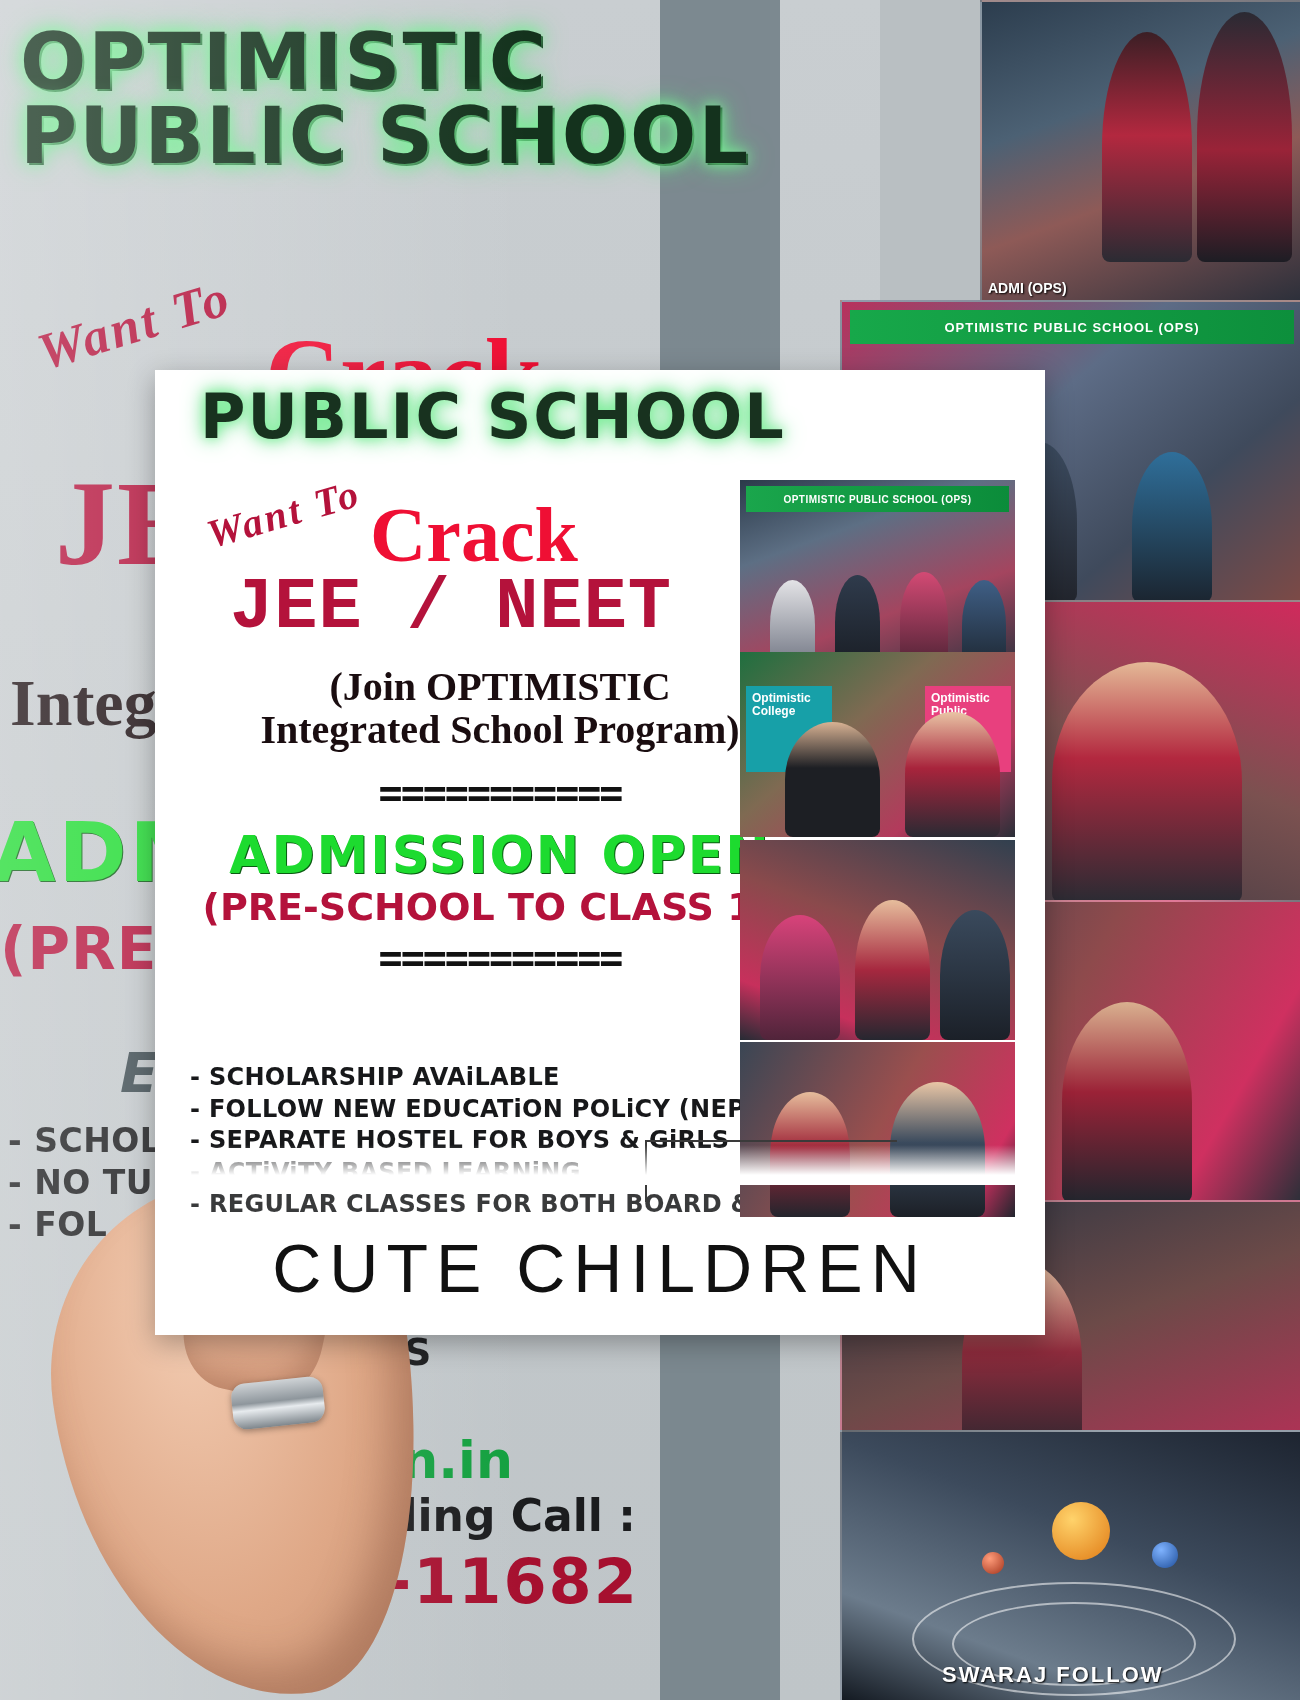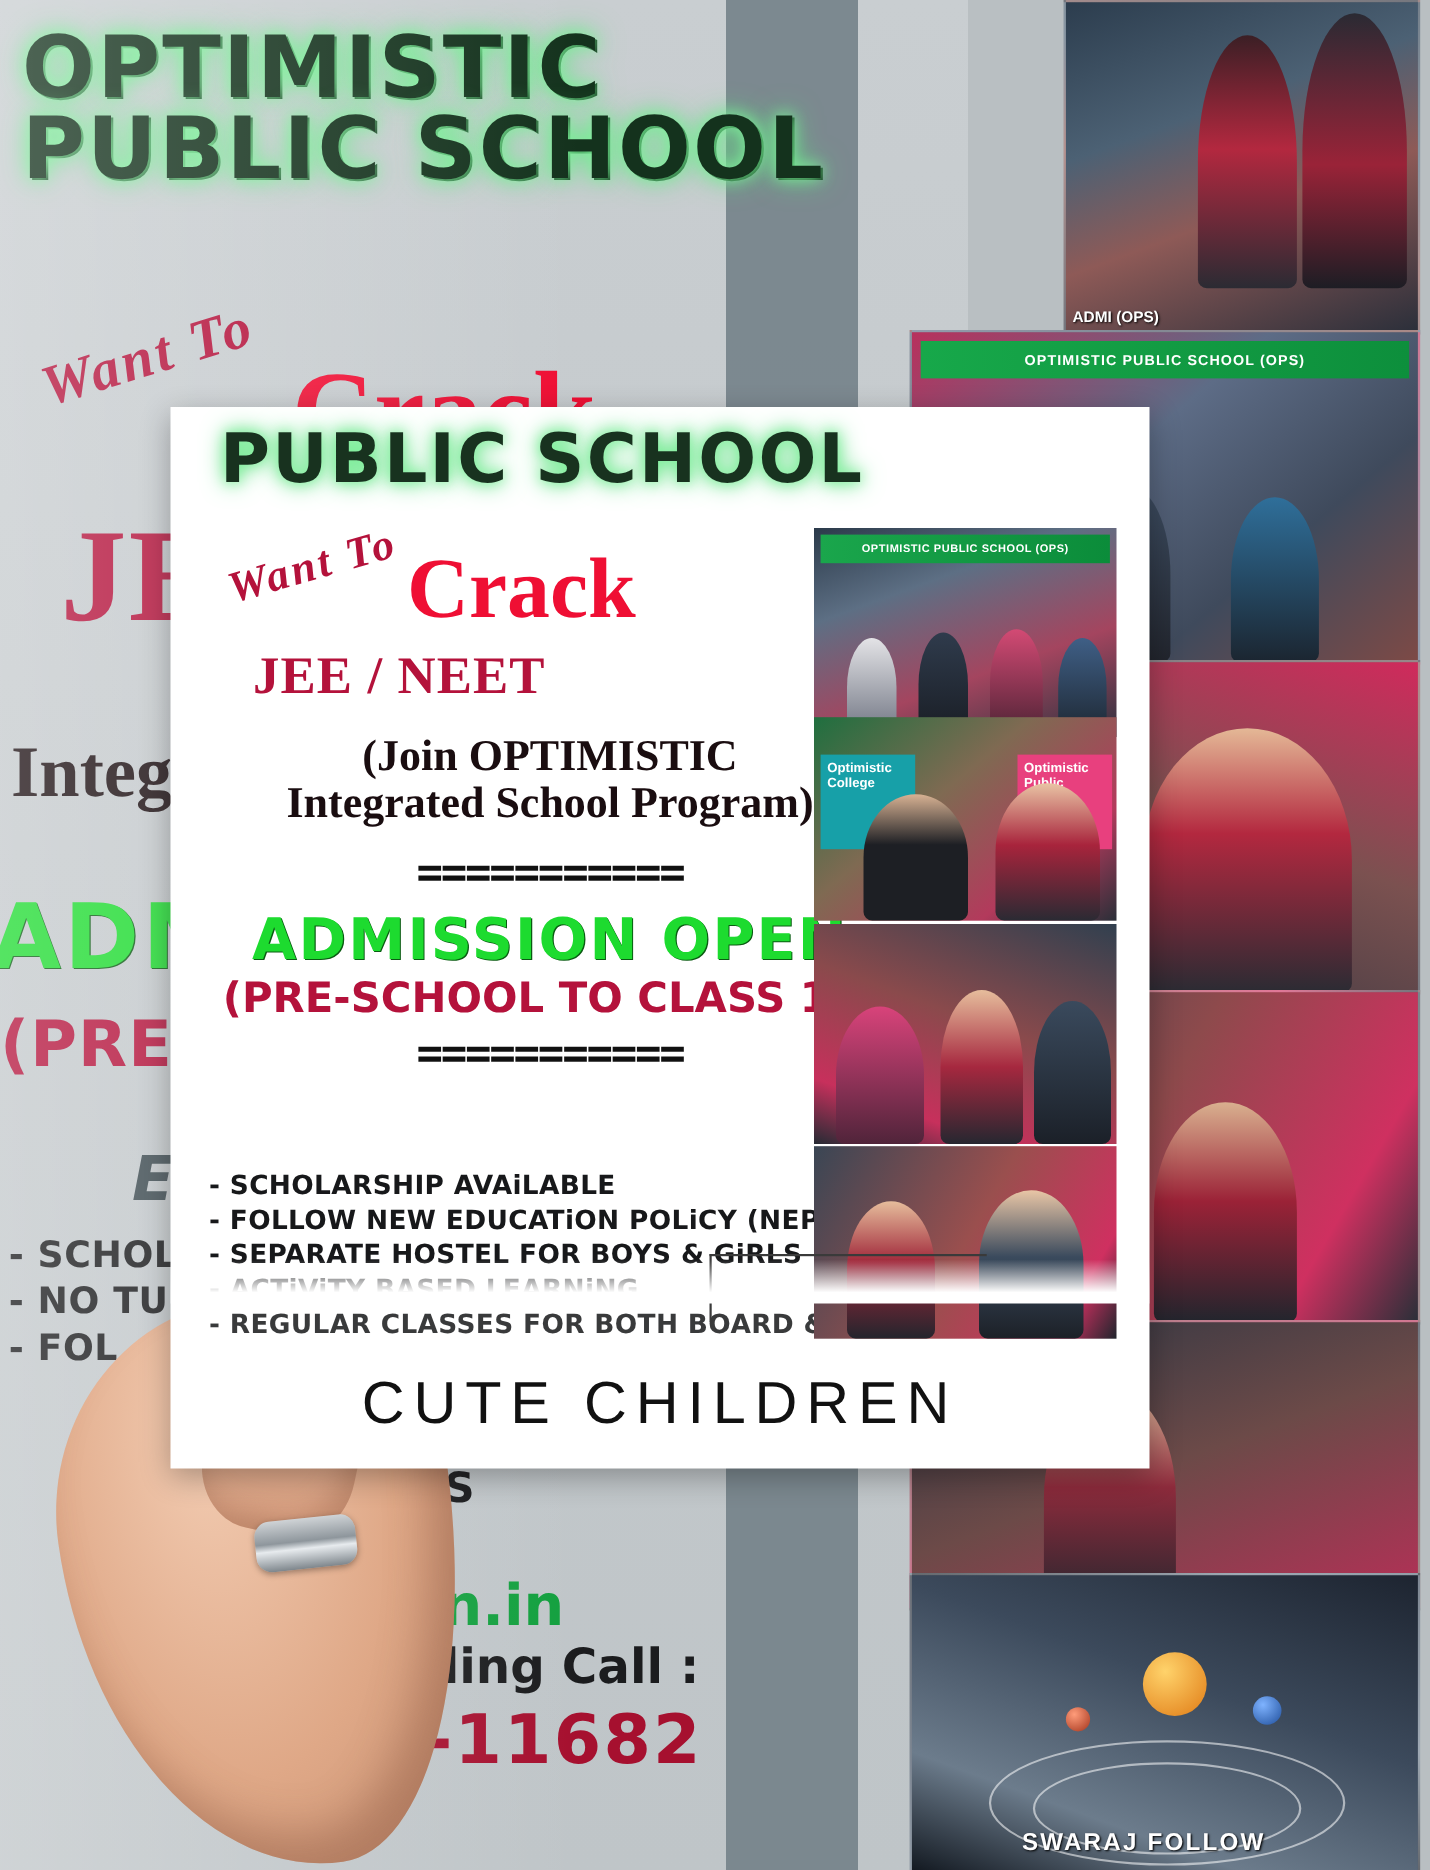--- a/index.html
+++ b/index.html
@@ -100,21 +100,21 @@
     font-family:"DejaVu Sans", sans-serif;
     font-weight:bold;font-size:44px;color:#1b1c1e;
   }
   .bg-phone{
     position:absolute;left:250px;top:1545px;
     font-family:"DejaVu Sans", sans-serif;
     font-weight:bold;font-size:62px;color:#a6102f;letter-spacing:2px;
   }
 
   
-  .bg-photos{position:absolute;right:13px;top:0;width:460px;height:1340px;}
+  .bg-photos{position:absolute;right:0;top:0;width:460px;height:1340px;}
   .ph{position:absolute;overflow:hidden;border:2px solid rgba(255,255,255,.35);}
   .cap{
     position:absolute;left:6px;bottom:6px;color:#fff;font-size:14px;font-weight:bold;
     text-shadow:1px 1px 2px #000;
   }
 
   
   .p1{left:140px;top:0;width:320px;height:300px;
      background:linear-gradient(160deg,#2c3d4e 0%,#4c6174 35%,#8e5a57 60%,#2b2f3a 100%);}
   .p2{left:0px;top:300px;width:460px;height:300px;
@@ -191,23 +191,23 @@
     font-family:"Liberation Serif", serif;
     font-style:italic;font-weight:bold;font-size:40px;color:#b4123b;
     transform:rotate(-16deg);letter-spacing:3px;
   }
   .c-crack{
     position:absolute;left:215px;top:120px;
     font-family:"Liberation Serif", serif;
     font-weight:bold;font-size:78px;color:#ef0f34;
   }
   .c-jee{
-    position:absolute;left:75px;top:217px;
-    font-family:Liberation Serif, serif;
-    font-weight:bold;font-size:48px;color:#b4123b;letter-spacing:1px;
+    position:absolute;left:75px;top:197px;
+    font-family:Liberation Mono, monospace;
+    font-weight:bold;font-size:72px;color:#b4123b;letter-spacing:1px;
   }
   .c-join{
     position:absolute;left:35px;top:295px;width:620px;text-align:center;
     font-family:"Liberation Serif", serif;
     font-weight:bold;font-size:40px;line-height:1.08;color:#1a0d10;
   }
   .eqline{
     position:absolute;width:620px;left:35px;text-align:center;
     font-family:"DejaVu Sans Mono", monospace;
     font-weight:bold;font-size:40px;color:#111;letter-spacing:-2px;
@@ -246,21 +246,21 @@
     background:linear-gradient(180deg,rgba(255,255,255,0),#ffffff 75%);
   }
   .card-cut{
     position:absolute;left:490px;top:770px;width:250px;height:60px;
     border-left:2px solid #3a3a3a;border-top:2px solid #3a3a3a;
   }
   .card-caption{
     position:absolute;left:0;right:0;bottom:28px;
     text-align:center;
     font-family:"Liberation Sans", sans-serif;
-    font-size:54px;letter-spacing:8px;color:#111;
+    font-size:68px;letter-spacing:8px;color:#111;
   }
 
   
   .cp{position:absolute;overflow:hidden;}
   .cp1{left:585px;top:110px;width:275px;height:190px;
       background:linear-gradient(160deg,#2b3a4a 0%,#5d6f84 30%,#a4455f 65%,#2c323e 100%);}
   .cp2{left:585px;top:282px;width:275px;height:185px;
       background:linear-gradient(140deg,#1f6f3f 0%,#7f6a52 40%,#b33a5c 75%,#2a2f38 100%);}
   .cp3{left:585px;top:470px;width:275px;height:200px;
       background:linear-gradient(200deg,#31404f 0%,#8a4a4c 45%,#c7305c 80%,#262b34 100%);}

